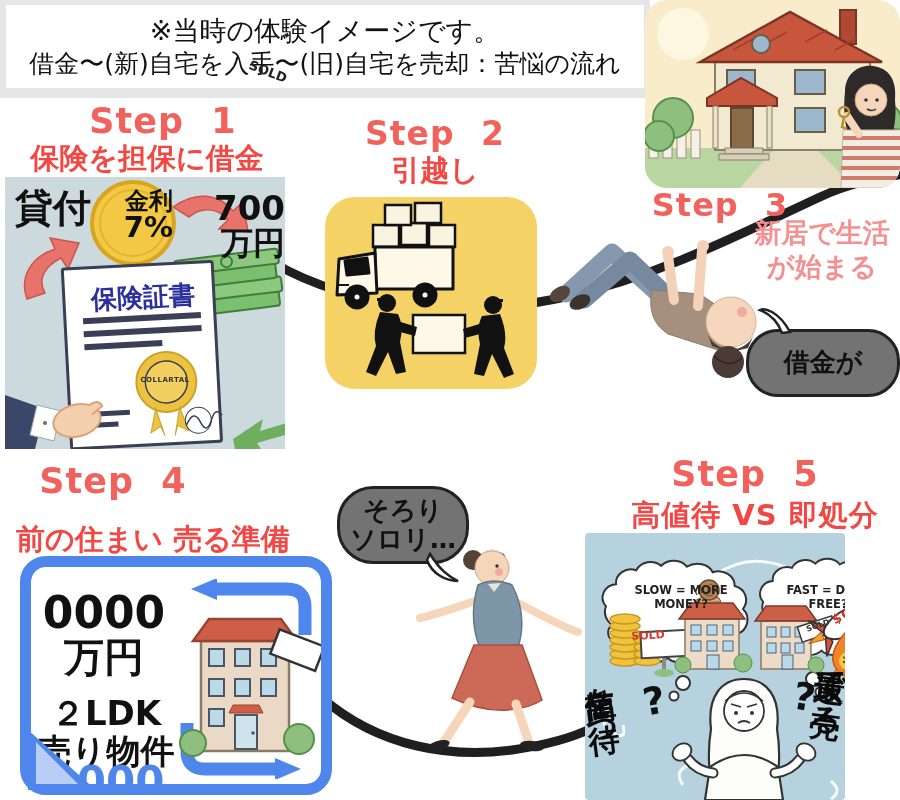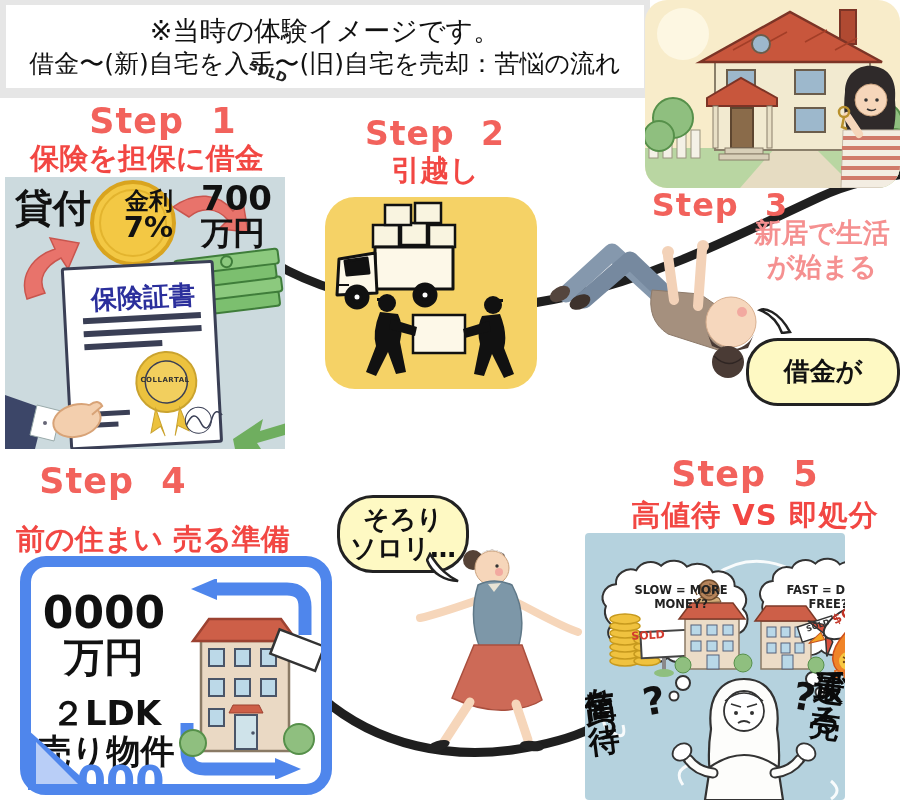--- a/index.html
+++ b/index.html
@@ -21,31 +21,31 @@
   
   .step-label{font-weight:900;color:var(--coral);letter-spacing:1px;word-spacing:14px;text-align:center;z-index:2;}
   .step-sub{font-weight:700;color:var(--red);text-align:center;z-index:2;line-height:1.25;}
   
   .z1{z-index:1}.z2{z-index:2}.z3{z-index:3}.z4{z-index:4}.z5{z-index:5}
   
   .s1-illo{left:5px;top:177px;width:280px;height:272px;background:var(--step1-bg);overflow:hidden;text-decoration:underline;}
   .s1-loan{left:10px;top:6px;font-size:38px;font-weight:900;}
   .s1-interest{left:88px;top:12px;width:80px;text-align:right;font-weight:900;line-height:1.0;}
   .s1-int-top{font-size:24px;} .s1-int-bot{font-size:29px;}
-  .s1-amount{left:196px;top:4px;width:84px;text-align:left;font-weight:900;line-height:1.05;}
+  .s1-amount{left:196px;top:14px;width:84px;text-align:right;font-weight:900;line-height:1.05;}
   .s1-amt-top{font-size:34px;} .s1-amt-bot{font-size:32px;}
   .s1-cert{left:68px;top:103px;width:140px;text-align:center;color:var(--navy);font-weight:900;
     font-size:26px;transform:rotate(-3deg);}
   .s1-seal{left:122px;top:199px;width:76px;text-align:center;font-size:7px;font-weight:700;color:#333;letter-spacing:.5px;}
   
   .s2-box{left:325px;top:197px;width:212px;height:192px;background:var(--yellow);border-radius:30px;}
   
   .s3-sub{left:742px;top:216px;width:160px;font-size:27px;color:var(--salmon);}
-  .bubble{background:#fef9c3;border:3px solid #222;display:flex;flex-direction:column;align-items:center;
-    justify-content:center;line-height:1.12;font-weight:600;margin-top:9px;}
+  .bubble{background:#737373;border:3px solid #222;display:flex;flex-direction:column;align-items:center;
+    justify-content:center;line-height:1.12;font-weight:600;}
   .s3-bubble{left:746px;top:329px;width:148px;height:62px;border-radius:32px;font-size:26px;}
   
   .s4-box{left:20px;top:556px;width:290px;height:217px;border:11px solid var(--blue);border-radius:26px;
     background:#fff;overflow:hidden;}
   .s4-price-top{left:8px;top:24px;width:130px;text-align:center;font-size:44px;font-weight:900;line-height:1;}
   .s4-price-bot{left:8px;top:70px;width:130px;text-align:center;font-size:40px;font-weight:900;line-height:1;}
   .s4-rooms{left:10px;top:124px;width:130px;text-align:center;font-size:34px;font-weight:900;}
   .s4-listing{left:0px;top:162px;width:150px;text-align:center;font-size:34px;font-weight:900;}
   .s4-shadow{left:10px;top:190px;width:130px;text-align:center;font-size:42px;font-weight:900;color:var(--blue);}
   .s4-bldg{left:140px;top:12px;width:150px;height:200px;}

